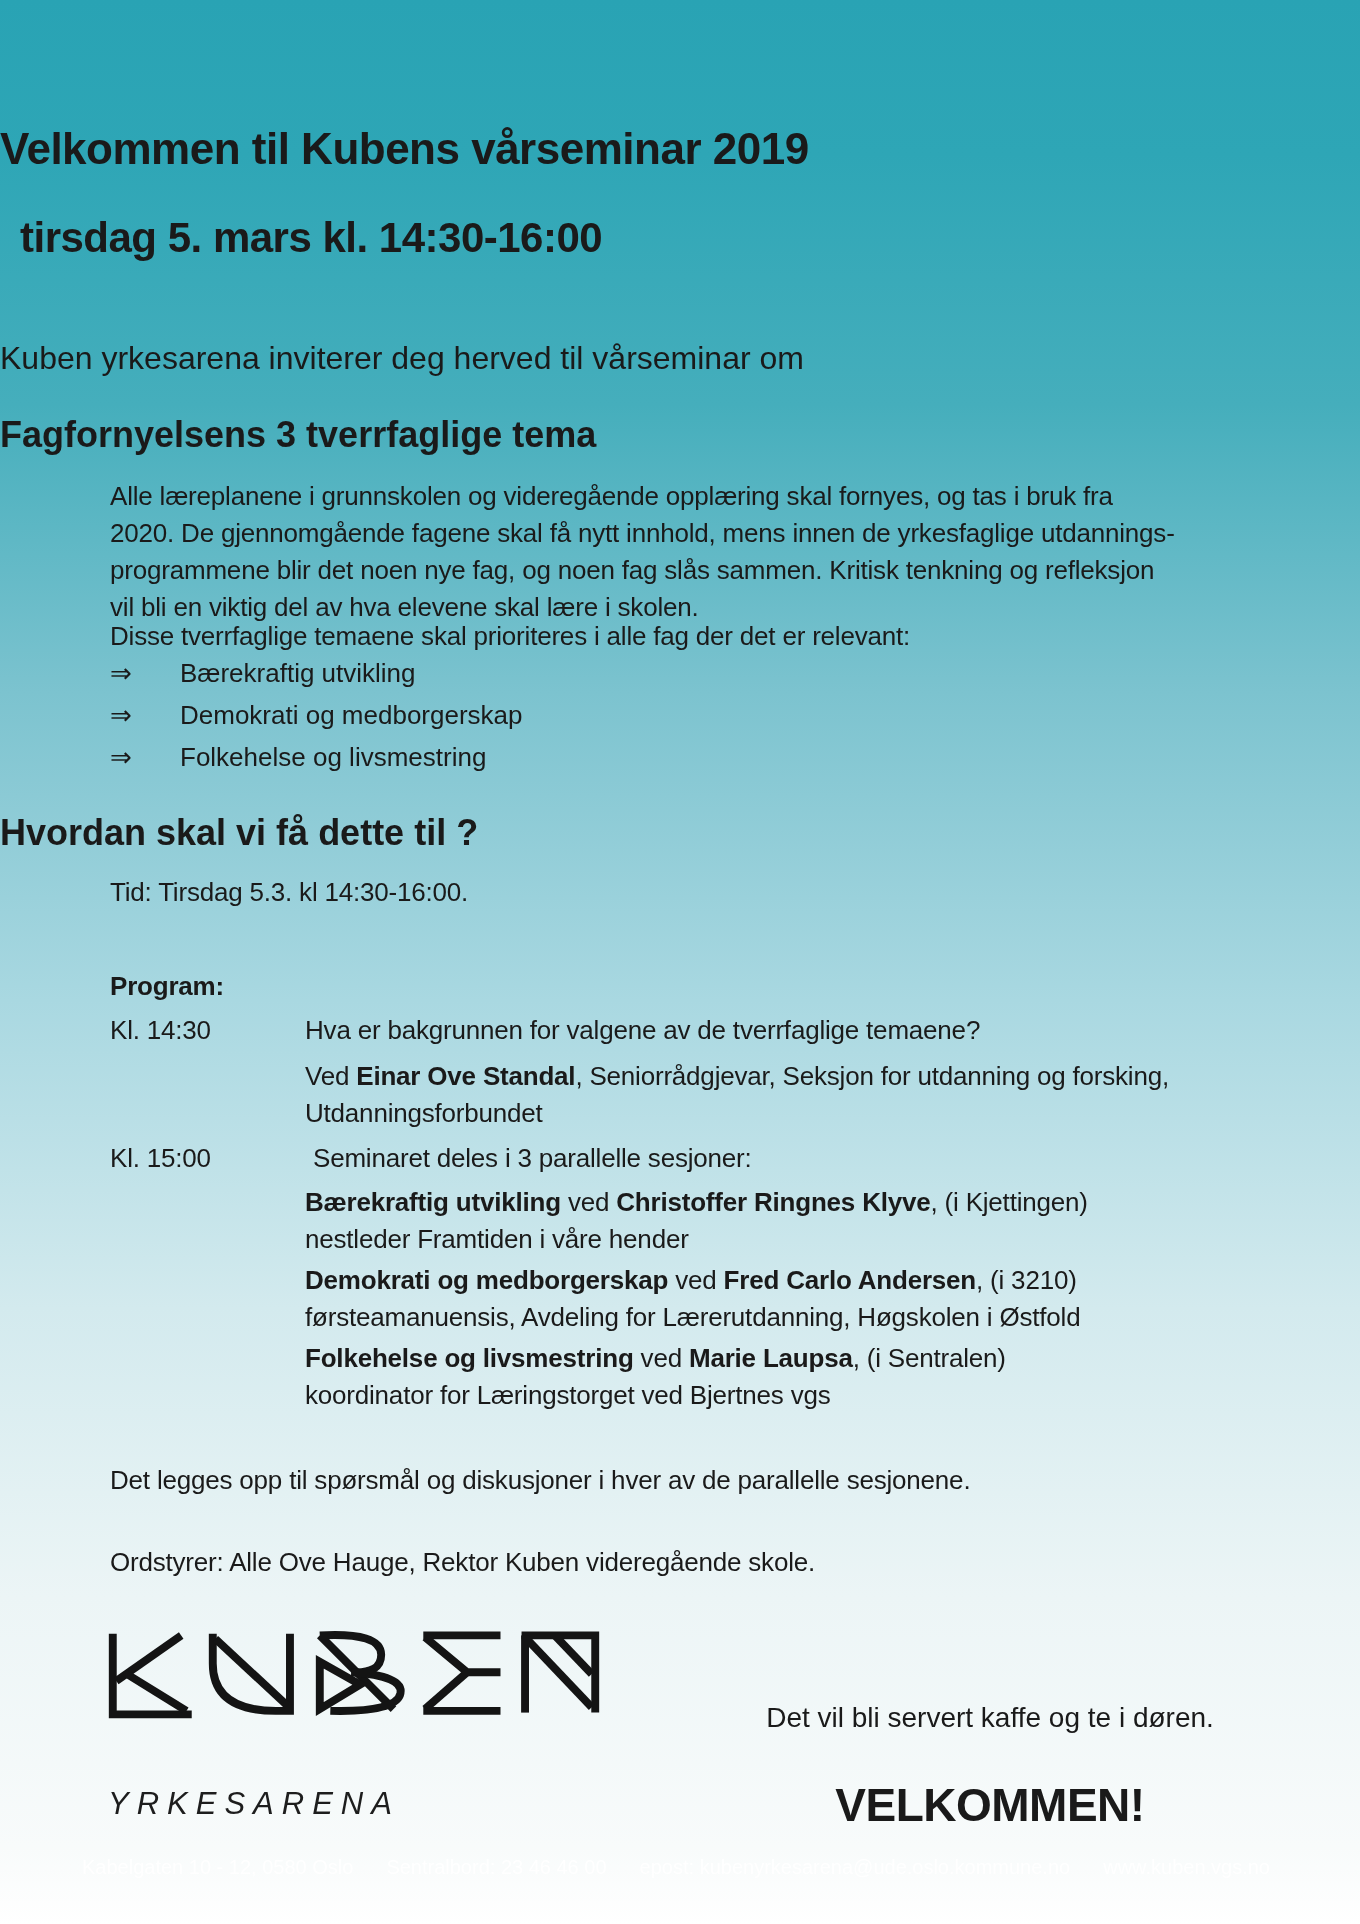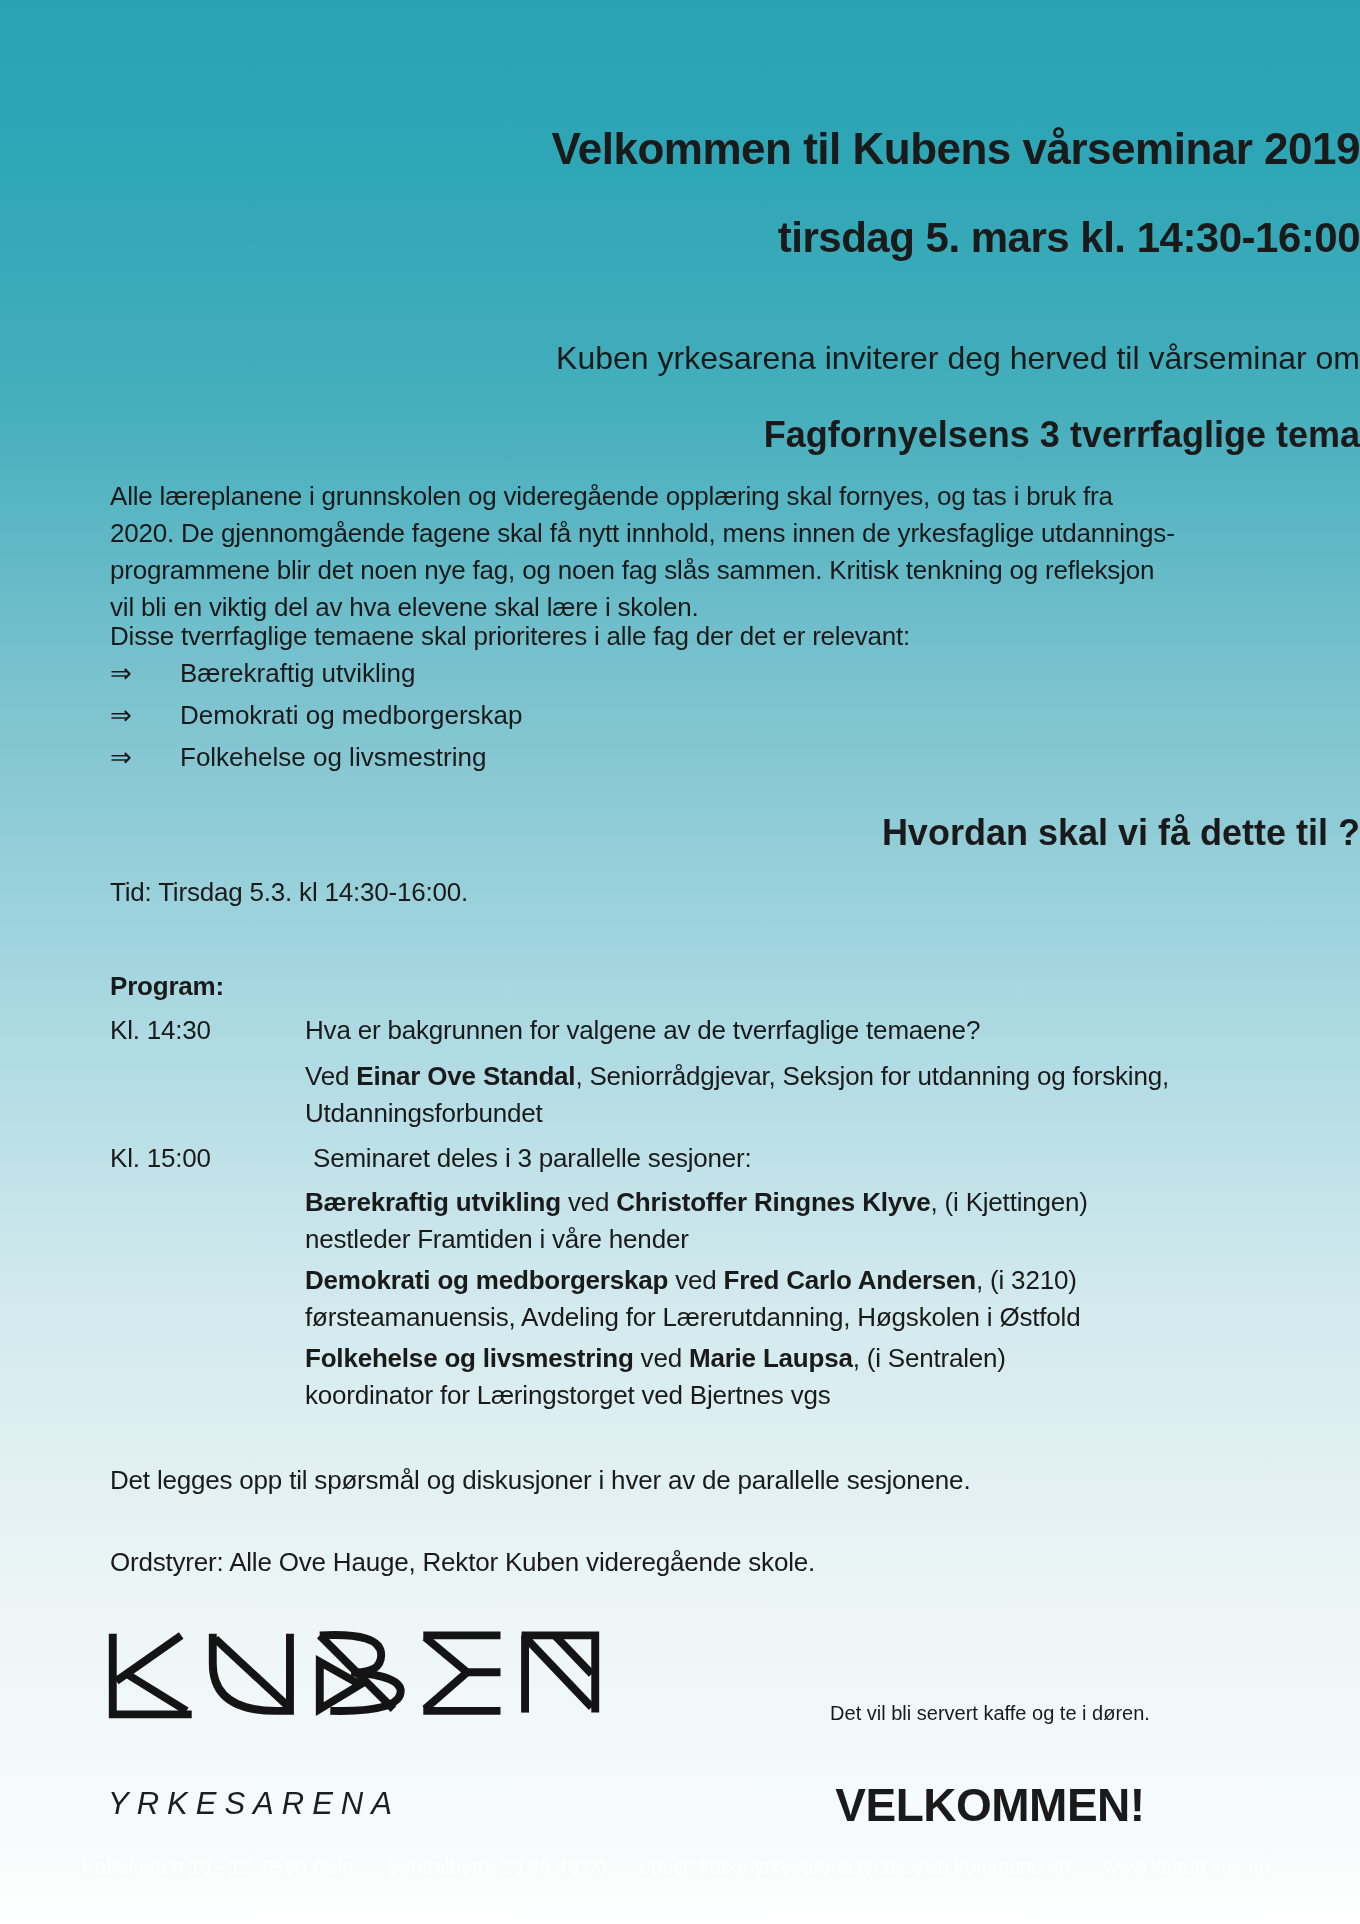--- a/index.html
+++ b/index.html
@@ -4,39 +4,39 @@
 <style>
   html,body{margin:0;padding:0;background:#fff;}
   .page{
     position:relative;width:1360px;height:1924px;overflow:hidden;
     font-family:"Liberation Sans",sans-serif;color:#1a1a1a;
     background:linear-gradient(180deg,
       #29a3b4 0%, #2ea6b6 8%, #45aebc 21%, #7cc3cf 36%,
       #a9d8e1 52%, #d3eaee 68%, #ecf5f6 83%, #f8fbfb 96%, #ffffff 100%);
   }
   .abs{position:absolute;}
-  .center{left:0;right:0;text-align:right;}
+  .center{left:0;right:0;text-align:left;}
   .h-title{font-size:44px;font-weight:bold;letter-spacing:-0.5px;}
-  .h-sub{font-size:42px;font-weight:bold;letter-spacing:-0.5px;}
+  .h-sub{font-size:42px;font-weight:bold;letter-spacing:-0.5px;padding-left:20px;}
   .invite{font-size:32px;}
   .h-section{font-size:36px;font-weight:bold;}
   .body-text{font-size:26px;line-height:37px;letter-spacing:-0.2px;white-space:pre-line;}
   .bullets{left:110px;top:658px;}
   .bullet-row{display:flex;align-items:baseline;height:42px;}
   .bullet-arrow{width:70px;font-size:26px;}
   .bullet-label{font-size:26px;}
   .time-col{left:110px;width:185px;}
   .desc-col{left:305px;width:960px;}
   .runs b{font-weight:bold;}
   .footer{
     left:82px;right:90px;top:1856px;display:flex;justify-content:space-between;
     font-size:20px;color:rgba(255,255,255,0.93);white-space:nowrap;
   }
   .logo-sub{font-size:31px;letter-spacing:8px;color:#1d1d1d;}
-  .coffee{font-size:20px;}
+  .coffee{font-size:28px;}
   .welcome{font-size:46px;font-weight:bold;letter-spacing:-0.5px;}
   svg.logo{display:block;}
 </style>
 </head>
 <body>
 
 <div class="page">
 
   <div class="abs center h-title" style="top:124px;">Velkommen til Kubens vårseminar 2019</div>
   <div class="abs center h-sub" style="top:214px;">tirsdag 5. mars kl. 14:30-16:00</div>

